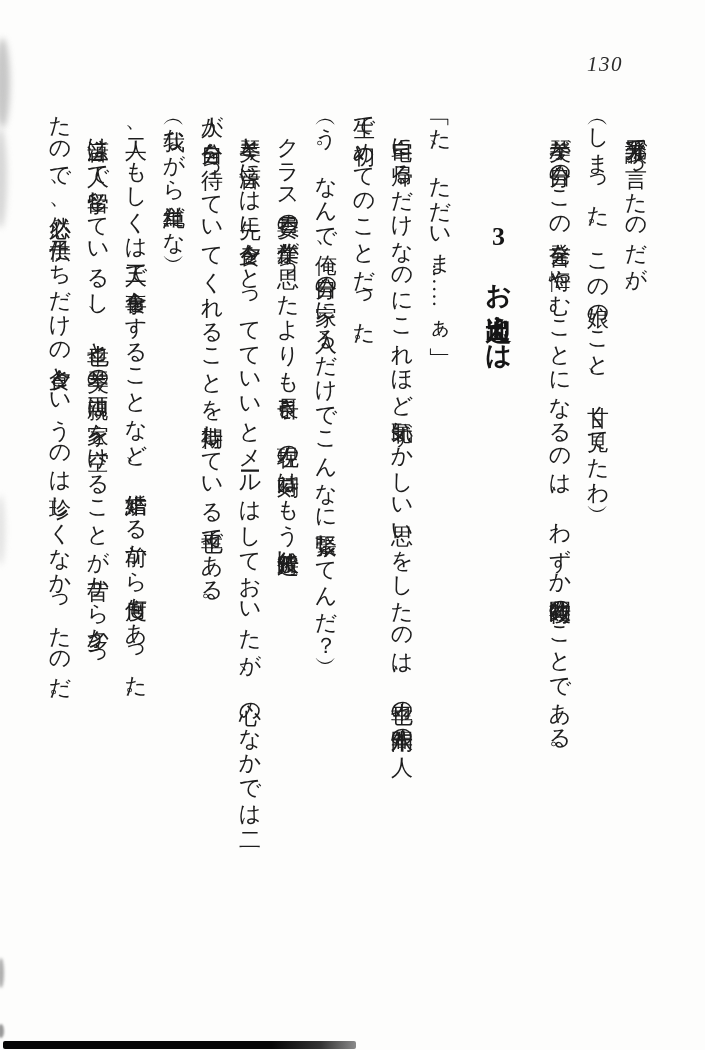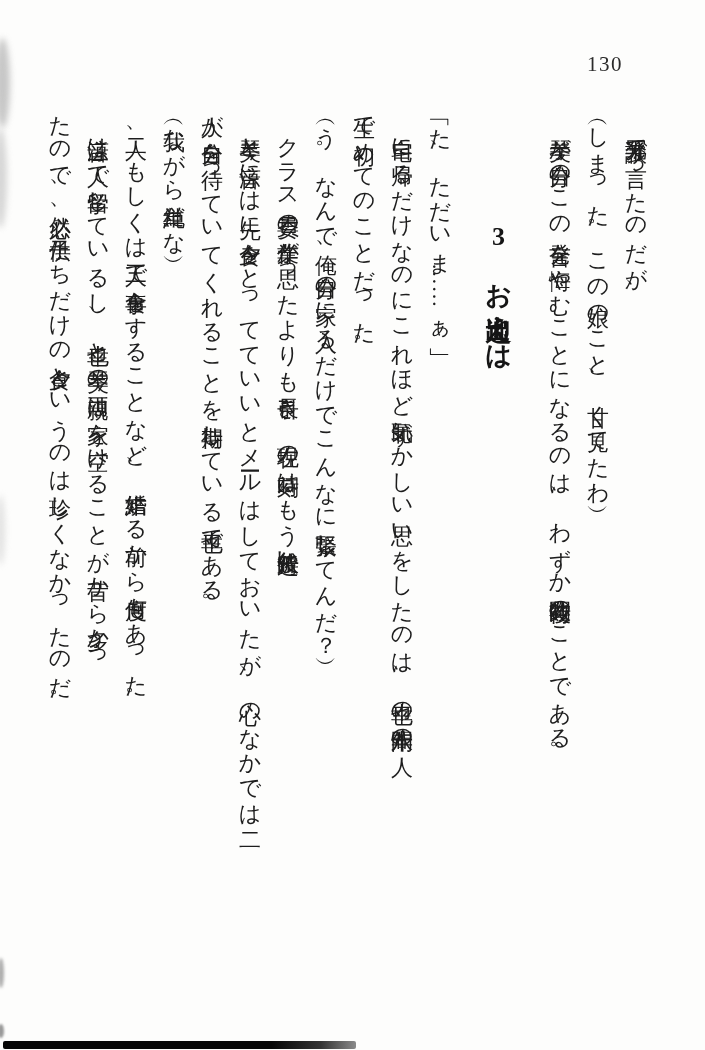--- a/index.html
+++ b/index.html
@@ -13,20 +13,21 @@
     background: #fdfdfc;
     overflow: hidden;
     font-family: "Liberation Serif", "DejaVu Serif", serif;
   }
 
   .page-number {
     position: absolute;
     top: 52px;
     left: 587px;
     font-size: 21px;
+    font-style: italic;
     letter-spacing: 1.5px;
     color: #2b2b2b;
   }
 
   
   .text-block {
     position: absolute;
     top: 100px;
     right: 50px;
     width: 620px;

